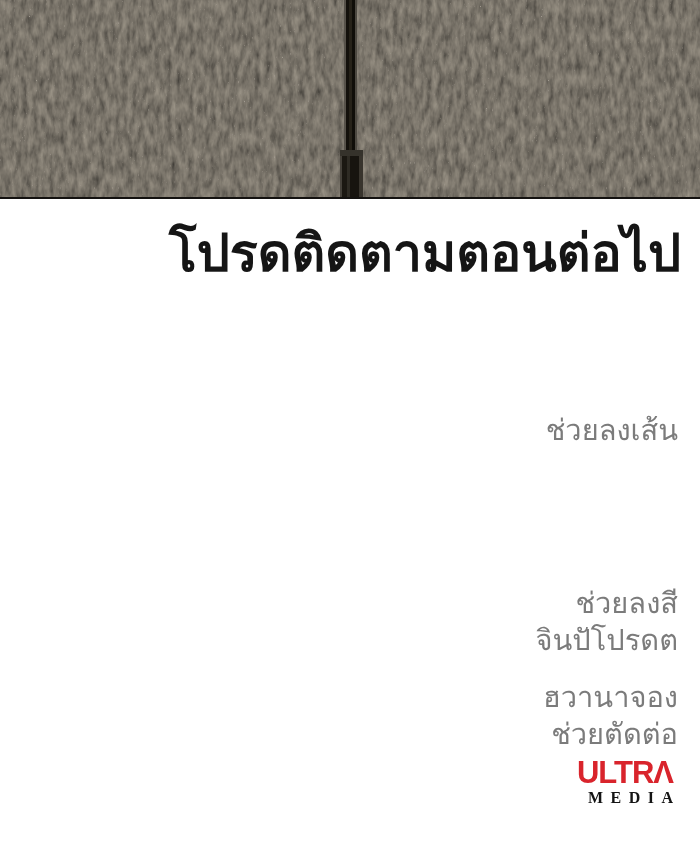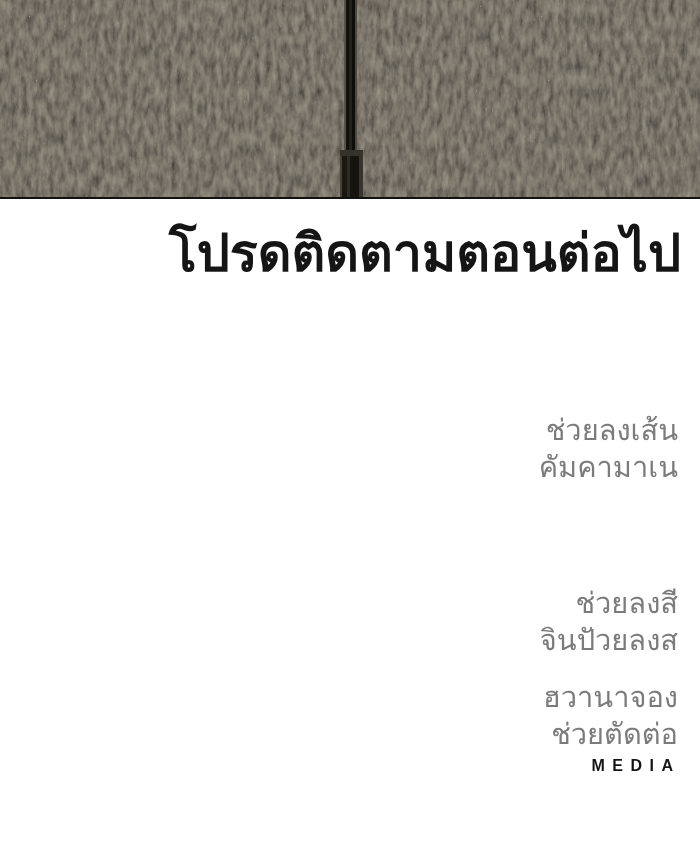--- a/index.html
+++ b/index.html
@@ -91,21 +91,21 @@
   .logo .wordmark {
     font-family: "Liberation Sans", "DejaVu Sans", sans-serif;
     font-size: 31px;
     line-height: 32px;
     font-weight: 800;
     letter-spacing: -1px;
     color: #d9242c;
     white-space: nowrap;
   }
   .logo .subtext {
-    font-family: Liberation Sans, sans-serif;
+    font-family: Liberation Serif, serif;
     font-size: 16px;
     line-height: 16px;
     font-weight: 700;
     letter-spacing: 7.5px;
     margin-right: -7.5px;
     margin-top: 1px;
     color: #141414;
     white-space: nowrap;
   }
 </style>
@@ -136,30 +136,30 @@
       <rect x="0" y="0" width="700" height="199" filter="url(#headSpeckle)" opacity="0.9"></rect>
     </svg>
     <div class="pole-upper"></div>
     <div class="pole-lower"></div>
   </div>
 
   <div class="page-title">โปรดติดตามตอนต่อไป</div>
 
   <div class="credit-block b1">
     <div>ช่วยลงเส้น</div>
-    <div>คัมคามาเน</div>
   </div>
 
   <div class="credit-block b2">
     <div>ช่วยลงสี</div>
-    <div>จินปัวยลงส</div>
+    <div>จินปัโปรดต</div>
   </div>
 
   <div class="credit-block b3">
     <div>ฮวานาจอง</div>
     <div>ช่วยตัดต่อ</div>
   </div>
 
   <div class="logo">
+    <div class="wordmark">ULTRΛ</div>
     <div class="subtext">MEDIA</div>
   </div>
 
 </div>
 
 </body></html>

